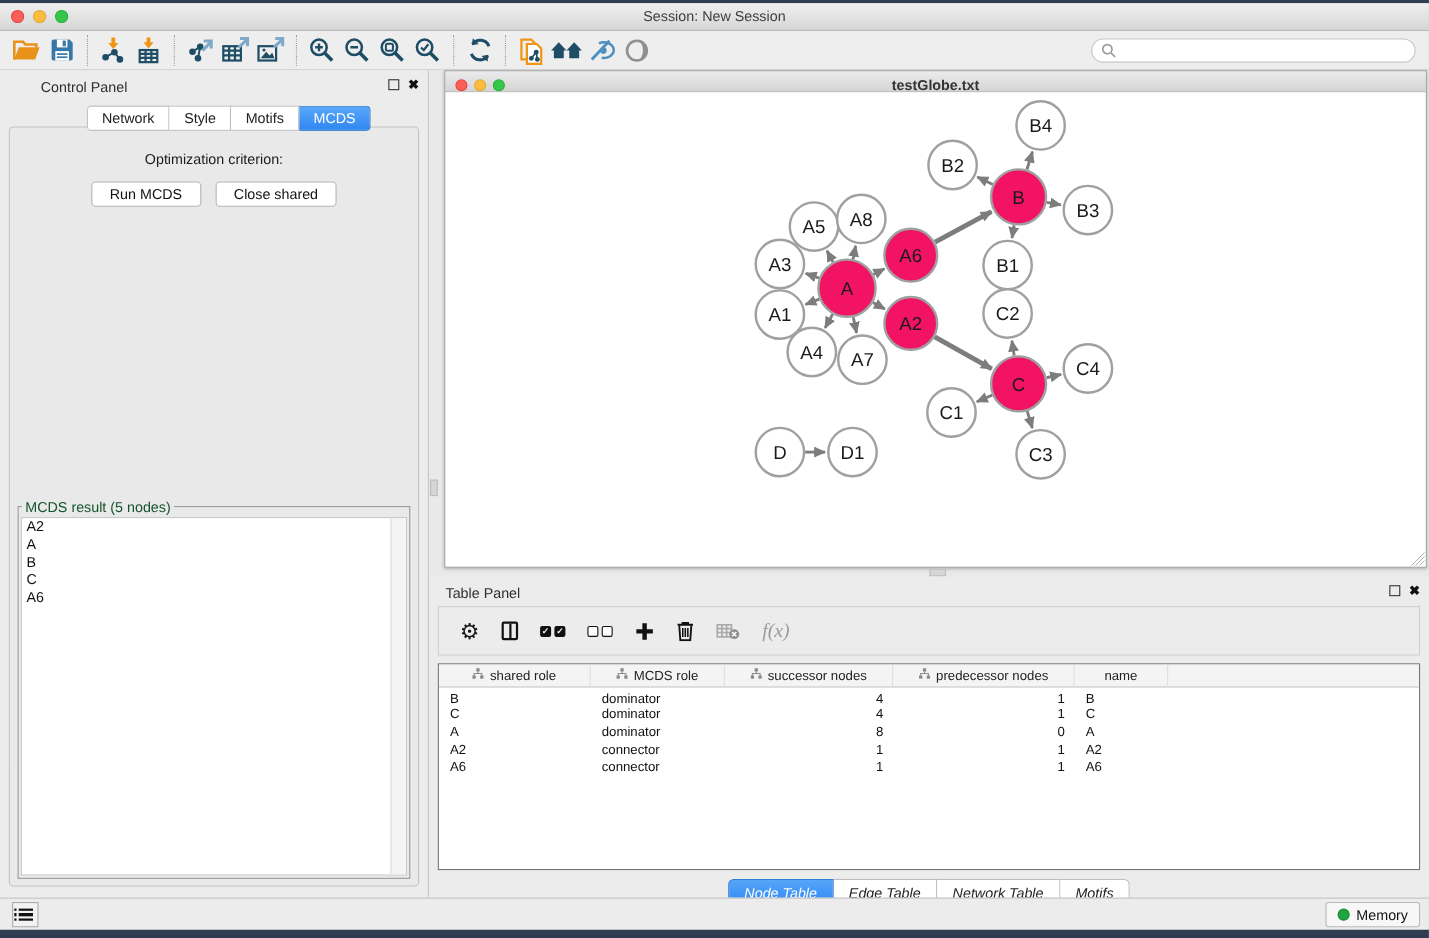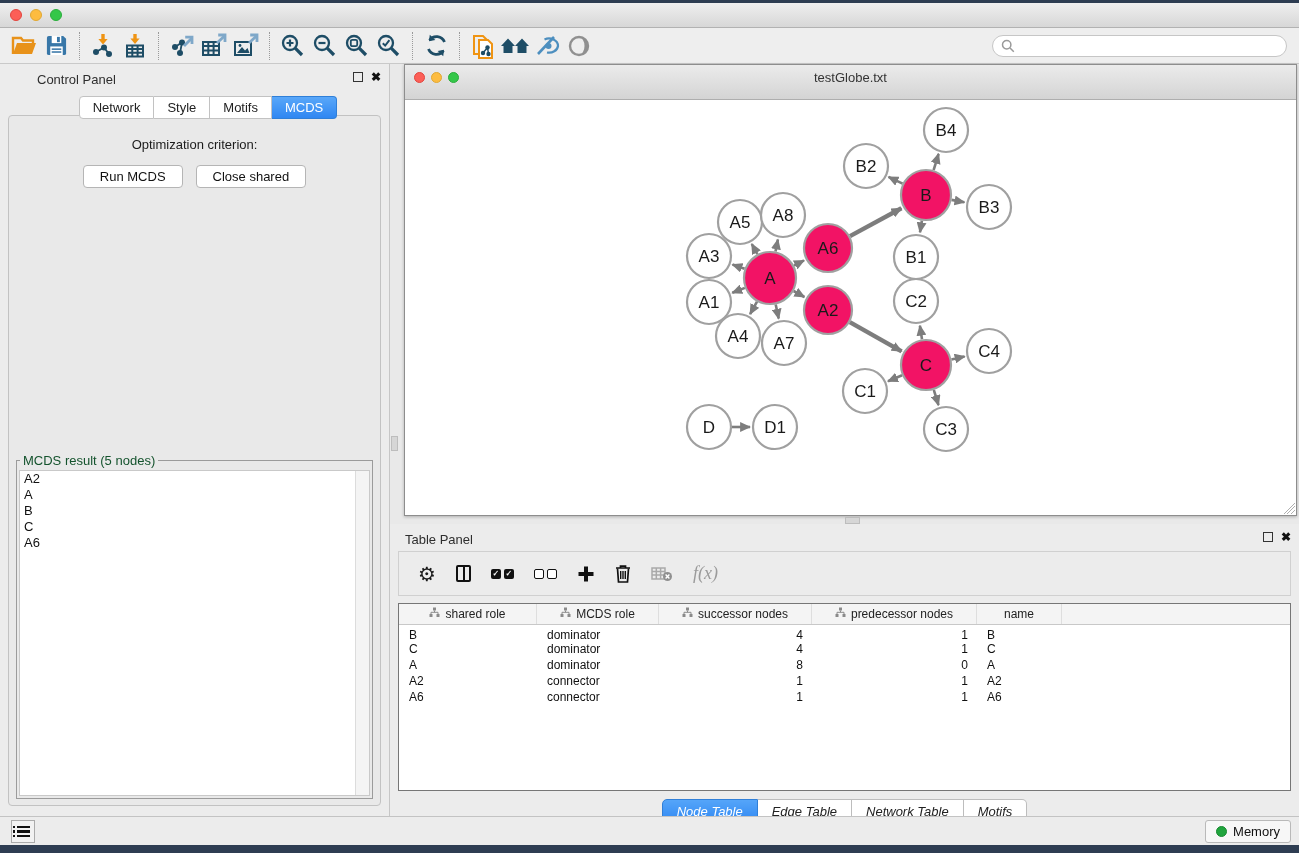--- a/index.html
+++ b/index.html
@@ -75,22 +75,22 @@
     border-left:1px solid #dcdcdc; }
 
   
   .right-area { flex:1 1 auto; position:relative; background:#e9e9e9; }
   .v-grip { position:absolute; left:1px; top:372px; width:7px; height:15px; background:#d6d6d6;
     border:1px solid #bdbdbd; }
 
   .net-window { position:absolute; left:14px; top:0px; right:2px; height:452px;
     border:1px solid #8d8d8d; background:#fff; display:flex; flex-direction:column;
     box-shadow:0 1px 3px rgba(0,0,0,0.25); }
-  .net-titlebar { height:35px; background:linear-gradient(#ebebeb,#d4d4d4);
-    border-bottom:1px solid #aeaeae; position:relative; flex:0 0 auto; }
+  .net-titlebar { height:19px; background:linear-gradient(#ebebeb,#d4d4d4);
+    border-bottom:1px solid #aeaeae; position:relative; flex:0 0 auto;font-weight:bold; }
   .net-lights { position:absolute; left:9px; top:7px; display:flex; gap:6px; }
   .net-lights .light { width:11px; height:11px; }
   .net-titlebar .title { position:absolute; left:0; right:0; top:5px; text-align:center;
     font-size:13px; color:#333; }
   .net-canvas { flex:1 1 auto; position:relative; background:#fff; }
   .net-canvas svg { position:absolute; left:0; top:0; }
   .resize-grip { position:absolute; right:1px; bottom:1px; width:13px; height:13px;
     background:
       linear-gradient(135deg, transparent 0 54%, #b0b0b0 54% 58%, transparent 58% 68%, #b0b0b0 68% 72%, transparent 72% 82%, #b0b0b0 82% 86%, transparent 86%); }
 
@@ -150,20 +150,21 @@
 <body>
 
 <div class="app-window">
 
   <div class="titlebar">
     <div class="lights">
       <span class="light red"></span>
       <span class="light yellow"></span>
       <span class="light green"></span>
     </div>
+    <div class="title">Session: New Session</div>
   </div>
 
   <div class="toolbar">
     <span class="tb-icon">
       <svg width="26" height="24" viewBox="0 0 26 24">
           <path d="M2 20 L6 9 L25 9 L21 20 Z" fill="#e8921a"></path>
           <path d="M2 20 V4 H10 L12 6.5 H22 V9" fill="none" stroke="#e8921a" stroke-width="2.4"></path>
         </svg>
     </span>
     <span class="tb-icon">

